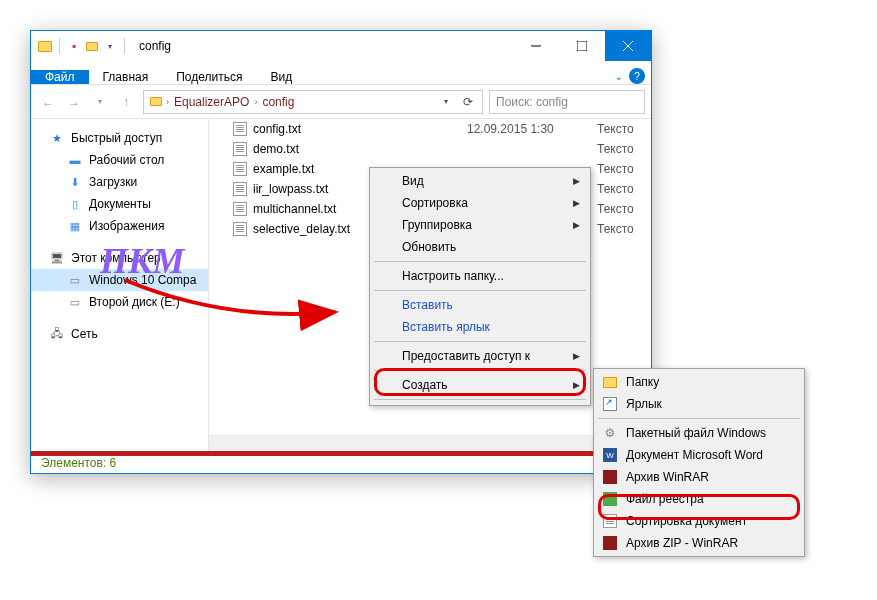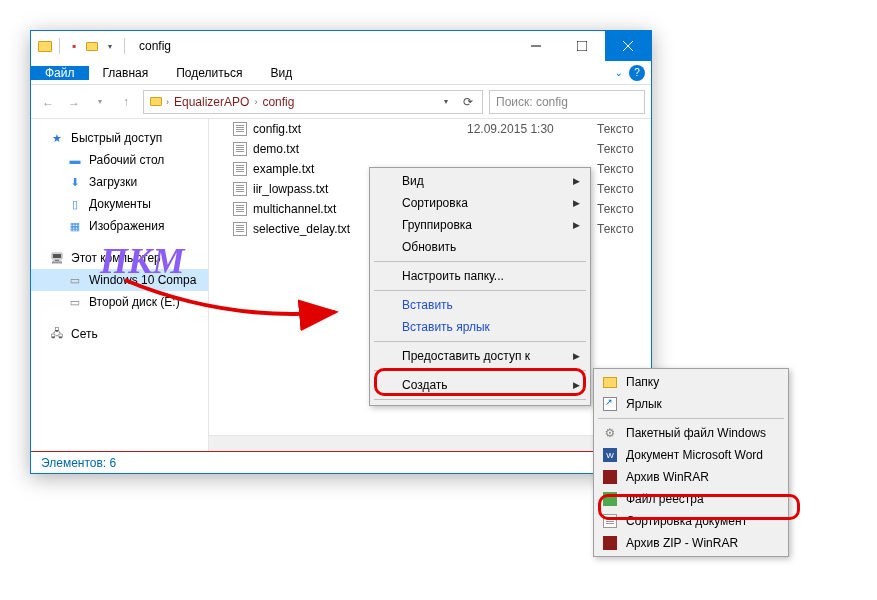--- a/index.html
+++ b/index.html
@@ -11,21 +11,21 @@
 .titlebar-icons { display: flex; align-items: center; padding: 0 6px; gap: 2px; }
 .tb-icon { width: 16px; height: 16px; display: inline-flex; align-items: center; justify-content: center; }
 .tb-folder { background: #ffd866; border: 1px solid #d4a017; width: 14px; height: 11px; border-radius: 1px; }
 .tb-sep { width: 1px; height: 16px; background: #ccc; margin: 0 4px; }
 .titlebar-title { padding-left: 4px; color: #000; }
 .titlebar-spacer { flex: 1; }
 .win-controls { display: flex; }
 .win-btn { width: 46px; height: 30px; display: flex; align-items: center; justify-content: center; color: #000; }
 .win-btn.close { background: #0078d7; color: #fff; }
 
-.ribbon-tabs { height: 24px; background: #fff; display: flex; align-items: center; border-bottom: 1px solid #e1e1e1; }
+.ribbon-tabs { height: 24px; background: #fff; display: flex; align-items: flex-end; border-bottom: 1px solid #e1e1e1; }
 .ribbon-tab { padding: 0 14px; display: flex; align-items: center; color: #000; }
 .ribbon-tab.active { background: #0078d7; color: #fff; }
 .ribbon-right { margin-left: auto; display: flex; align-items: center; padding-right: 6px; gap: 6px; }
 .help-circ { width: 16px; height: 16px; border-radius: 50%; background: #0078d7; color: #fff; display: flex; align-items: center; justify-content: center; font-size: 10px; }
 
 .addrbar { height: 34px; display: flex; align-items: center; padding: 4px 6px; gap: 6px; border-bottom: 1px solid #e5e5e5; }
 .nav-arrows { display: flex; gap: 4px; align-items: center; }
 .nav-btn { width: 22px; height: 22px; display: flex; align-items: center; justify-content: center; color: #999; }
 .addr-box { flex: 1; height: 24px; border: 1px solid #ccc; display: flex; align-items: center; padding: 0 4px; gap: 2px; }
 .crumb { padding: 0 3px; color: #7f1d1d; }
@@ -58,32 +58,32 @@
 .col-type { flex: 1; padding-left: 8px; }
 .file-list { flex: 1; position: relative; }
 .file-row { display: flex; height: 20px; align-items: center; }
 .fr-name { width: 250px; padding-left: 24px; display: flex; align-items: center; gap: 6px; }
 .fr-date { width: 130px; padding-left: 8px; color: #555; }
 .fr-type { flex: 1; padding-left: 8px; color: #555; }
 .txt-icon { width: 14px; height: 14px; background: #fff; border: 1px solid #999; position: relative; }
 .txt-icon::before { content: ""; position: absolute; left: 2px; top: 2px; right: 2px; height: 1px; background: #999; box-shadow: 0 2px 0 #999, 0 4px 0 #999, 0 6px 0 #999; }
 .scroll-h { height: 16px; border-top: 1px solid #e5e5e5; background: #f0f0f0; }
 
-.statusbar { height: 22px; border-top: 1px solid #b91c1c; display: flex; align-items: center; padding: 0 10px; color: #0369a1; }
+.statusbar { height: 22px; border-top: 5px solid #b91c1c; display: flex; padding: 0 10px; color: #4d7c0f; }
 
 
 .ctx-menu { position: absolute; background: #f0f0f0; border: 1px solid #a0a0a0; box-shadow: 2px 2px 6px rgba(0,0,0,0.25); padding: 2px; }
 .ctx-item { height: 22px; display: flex; align-items: center; padding: 0 28px 0 30px; color: #000; white-space: nowrap; position: relative; }
 .ctx-item.disabled { color: #1d4ed8; }
 .ctx-item .sub-arrow { position: absolute; right: 8px; font-size: 9px; color: #333; }
 .ctx-sep { height: 1px; background: #c0c0c0; margin: 3px 2px; }
 .ctx-icon { position: absolute; left: 6px; width: 16px; height: 16px; display: flex; align-items: center; justify-content: center; }
 
 .ctx1 { left: 369px; top: 167px; width: 222px; }
-.ctx2 { left: 593px; top: 368px; width: 196px; }
+.ctx2 { left: 593px; top: 368px; width: 212px; }
 
 .highlight-red { position: absolute; border: 3px solid #e10000; border-radius: 10px; pointer-events: none; }
 .hl1 { left: 374px; top: 368px; width: 212px; height: 28px; }
 .hl2 { left: 598px; top: 494px; width: 202px; height: 26px; }
 
 .pkm-label { position: absolute; left: 100px; top: 240px; color: #8b5cf6; font-size: 36px; font-weight: bold; font-style: italic; font-family: Georgia, serif; }
 
 .arrow-svg { position: absolute; left: 105px; top: 262px; pointer-events: none; }
 
 .folder-ico { width:14px; height:11px; background:#ffd866; border:1px solid #d4a017; }

